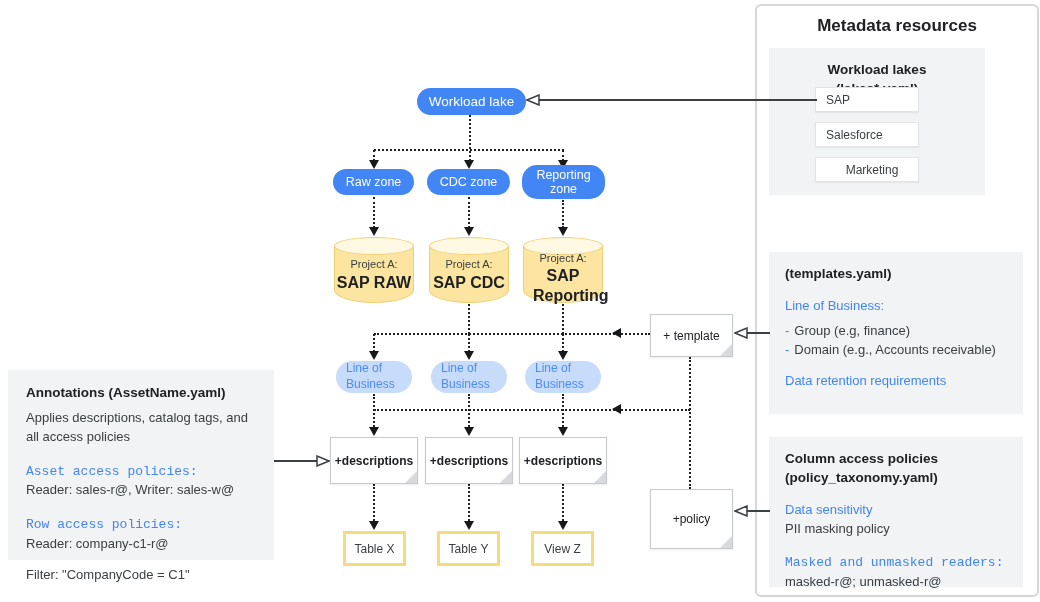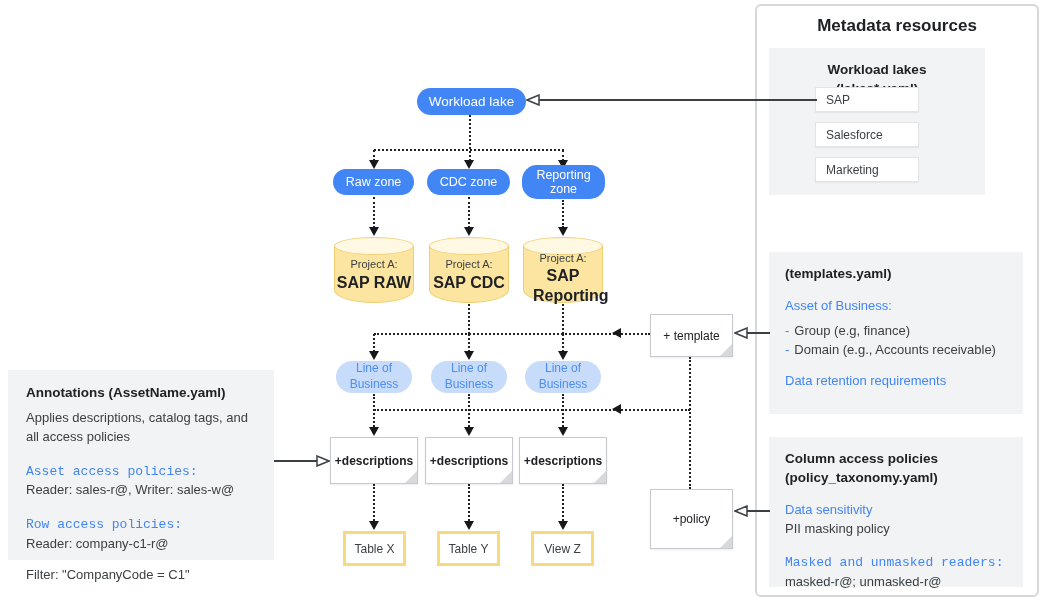--- a/index.html
+++ b/index.html
@@ -19,21 +19,21 @@
     border-top:5px solid transparent; border-bottom:5px solid transparent;
     border-right:9px solid #17181a; }
   .sl { position:absolute; height:2px; background:#3c4043; }
   .oarrow { position:absolute; }
   
   .pill { position:absolute; background:#4285F4; color:#fff; border-radius:15px;
     display:flex; align-items:center; justify-content:center; text-align:center;
     font-size:12.5px; line-height:1.15; font-weight:400; }
   .pill.lake { font-size:13.5px; }
   .lob { position:absolute; background:#C7DBFB; color:#4C8DF6; border-radius:16px;
-    display:flex; align-items:center; justify-content:center; text-align:center;
+    display:flex; align-items:center; justify-content:center; text-align:left;
     font-size:12px; line-height:1.3; width:76px; height:32px; padding:0 10px; }
   
   .cyl { position:absolute; width:80px; height:66px; }
   .cyl .body { position:absolute; left:0; right:0; top:9px; bottom:0;
     background:#FBE5A0; border:1px solid #F0CE74; border-top:none;
     border-radius:0 0 40px 40px / 0 0 13px 13px; }
   .cyl .cap { position:absolute; left:0; right:0; top:0; height:18px;
     background:#FFF8E3; border:1px solid #F0CE74; border-radius:50%; }
   .cyl .txt { position:absolute; left:0; right:0; top:20px; text-align:center;
     font-size:11px; color:#3c4043; line-height:1.35; }
@@ -120,29 +120,29 @@
 
   <div class="gsec" style="left:769px; top:48px; width:216px; height:147px; text-align:center;">
     <div class="t">Workload lakes (lakes*.yaml)</div>
   </div>
   <div class="lake-item" style="left:815px; top:122px;">
     <span>Salesforce</span>
   </div>
   <div class="lake-item" style="left:815px; top:87px;">
     <span>SAP</span>
   </div>
-  <div class="lake-item" style="left:815px; top:157px;">
+  <div class="lake-item" style="left:815px; top:157px;justify-content:center;">
     <span>Marketing</span>
   </div>
 
   <div class="gsec" style="left:769px; top:252px; width:254px; height:162px;">
     <div class="t">
       <div>(templates.yaml)</div>
     </div>
-    <div class="blue mt14">Asset of Business:</div>
+    <div class="blue mt14">Line of Business:</div>
     <div class="li-row mt6">
       <span class="dash blue">-</span>
       <span>Group (e.g, finance)</span>
     </div>
     <div class="li-row">
       <span class="dash blue">-</span>
       <span>Domain (e.g., Accounts receivable)</span>
     </div>
     <div class="blue mt14">Data retention requirements</div>
   </div>

